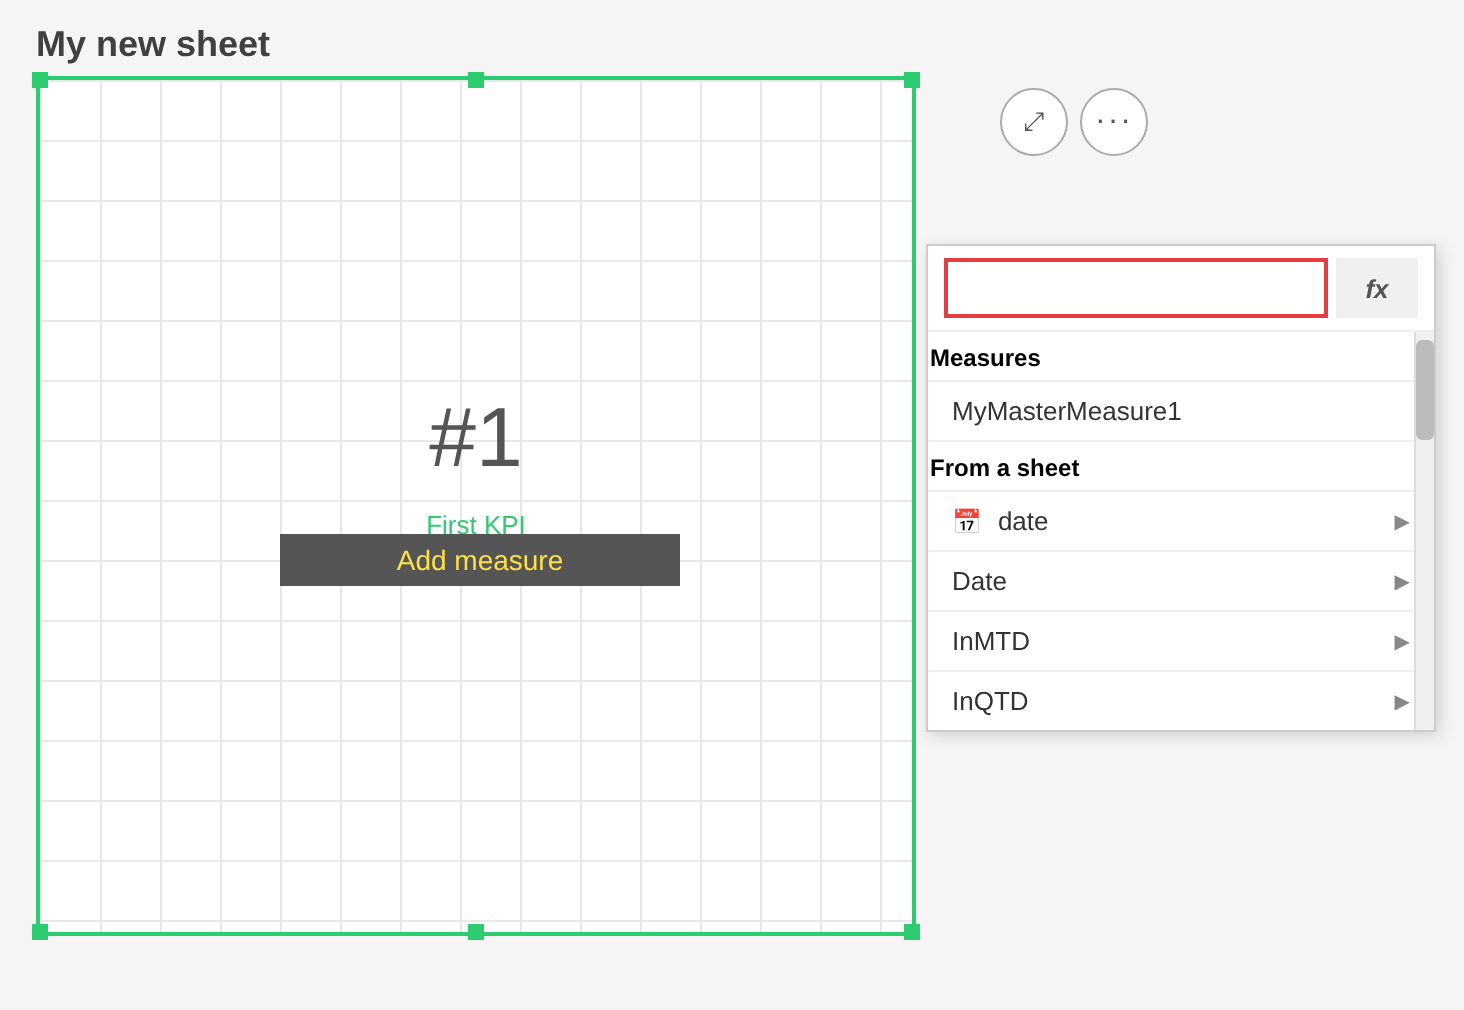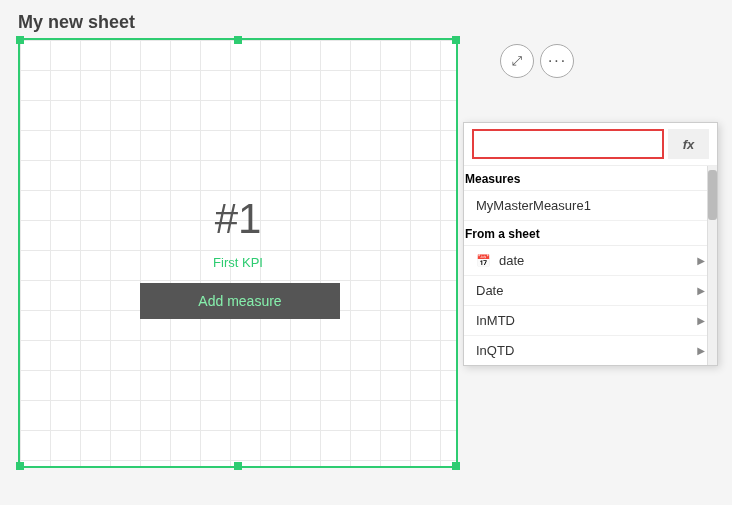--- a/index.html
+++ b/index.html
@@ -55,26 +55,26 @@
       font-size: 13px;
       color: #555;
     }
 
     .kpi-label span {
       color: #2ecc71;
     }
 
     .add-measure-btn {
       position: absolute;
-      top: 243px;
+      top: 227px;
       left: 120px;
       width: 200px;
-      height: 36px;
+      height: 26px;
       background: #555;
-      color: #86efac;
+      color: #fde047;
       border: none;
       font-size: 14px;
       cursor: pointer;
       display: flex;
       align-items: center;
       justify-content: center;
     }
 
     .corner-handle-tl {
       position: absolute;

